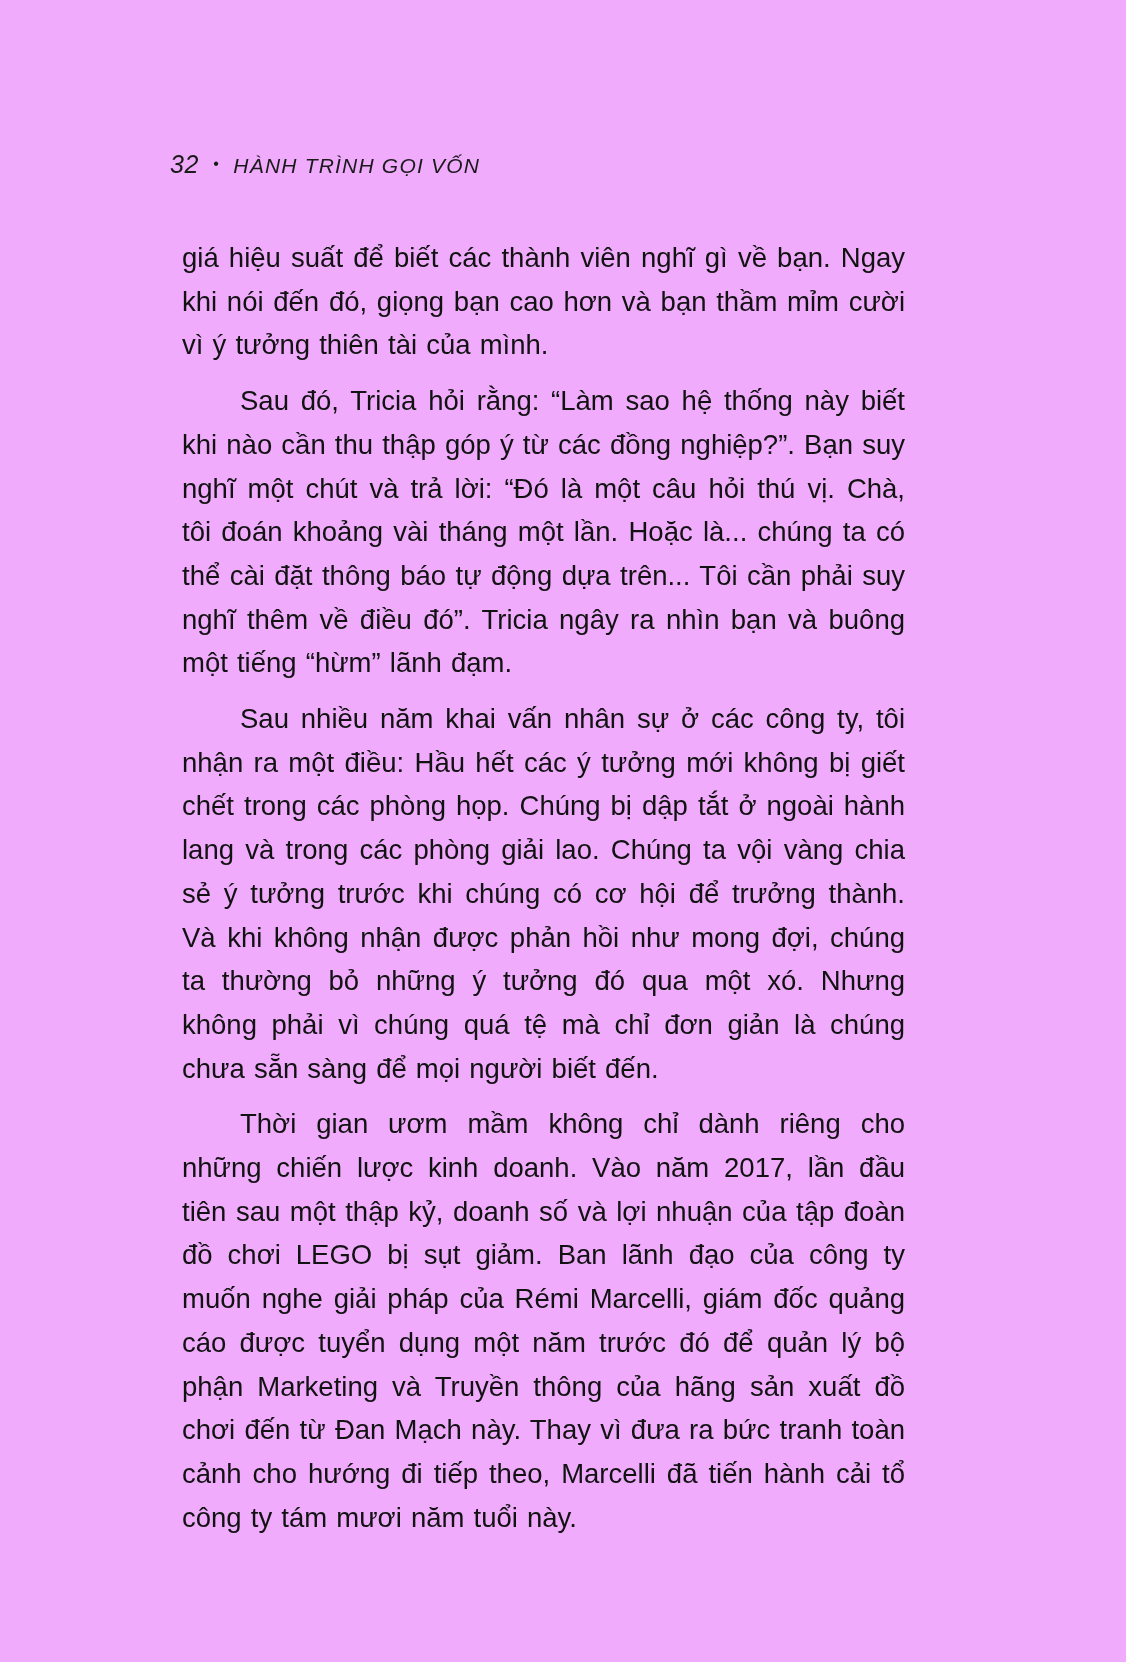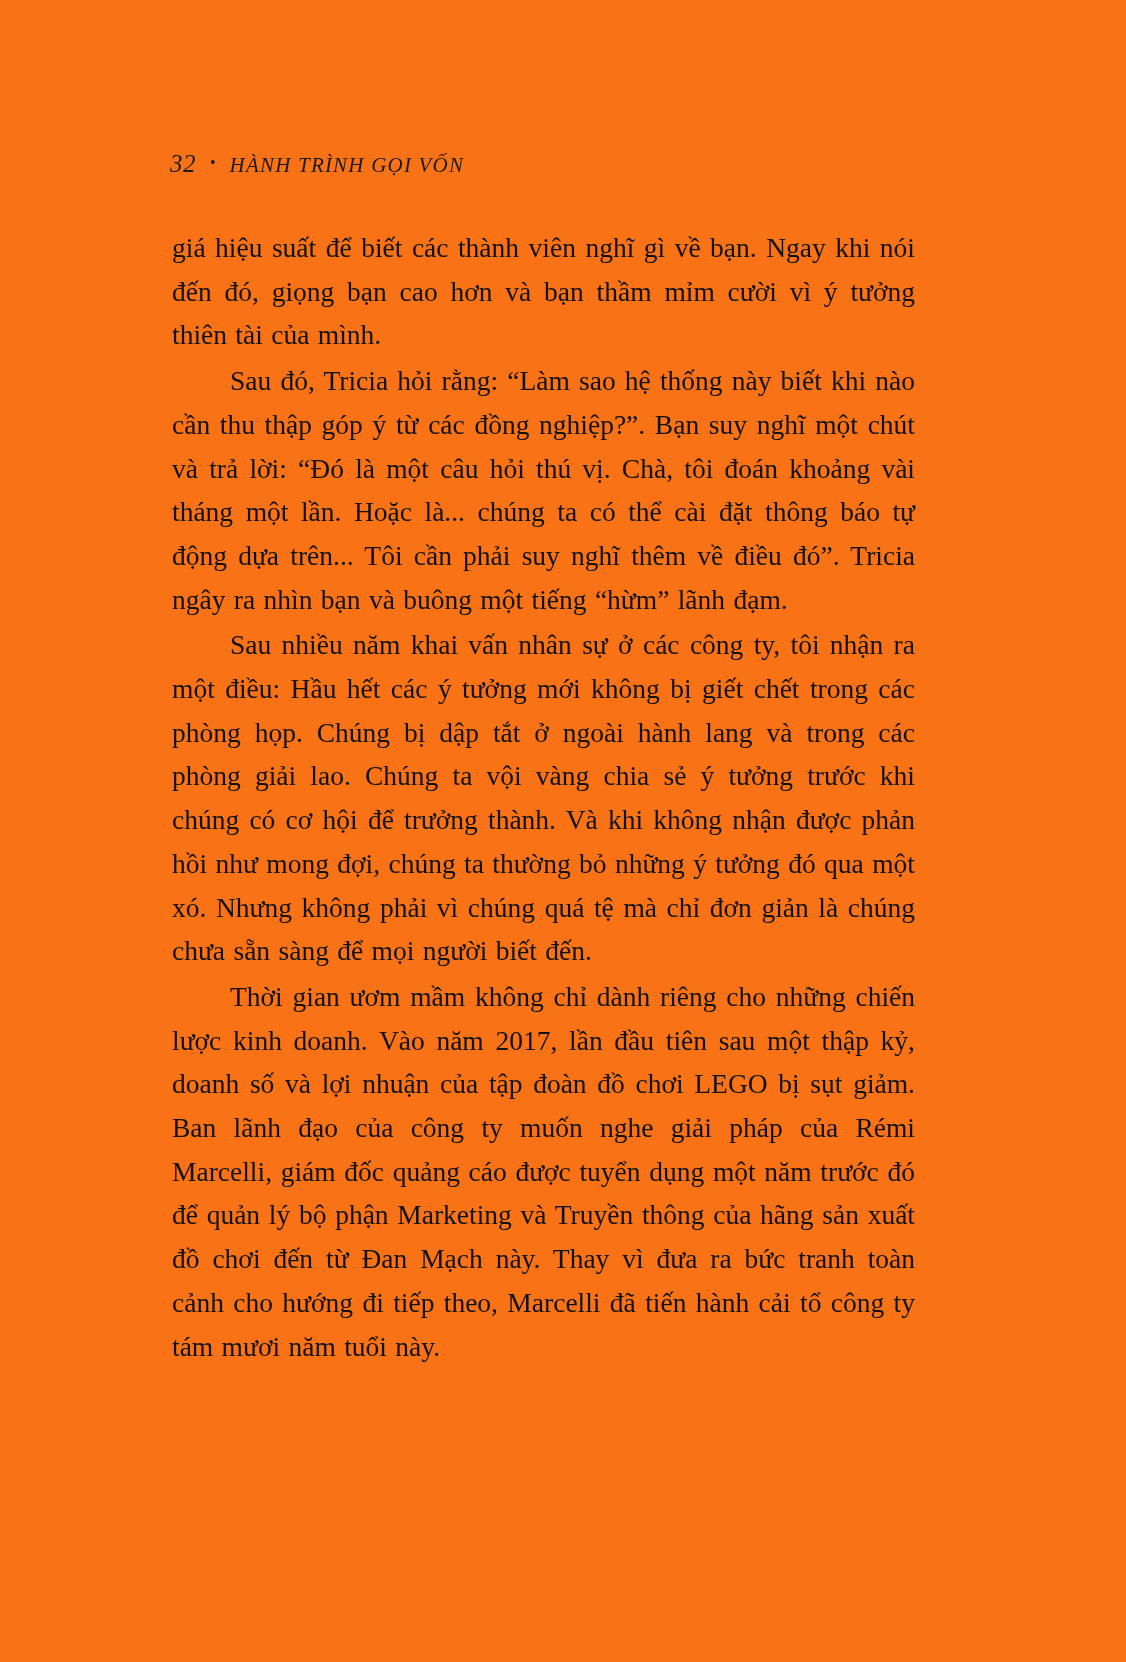--- a/index.html
+++ b/index.html
@@ -6,23 +6,23 @@
     html, body {
       margin: 0;
       padding: 0;
       background: #e8e8e8;
     }
     .page {
       position: relative;
       width: 1126px;
       height: 1662px;
       margin: 0 auto;
-      background: #f97316;
+      background: #f0abfc;
       color: #121212;
-      font-family: Liberation Serif, serif;
+      font-family: Liberation Sans, sans-serif;
       overflow: hidden;
     }
     .running-header {
       position: absolute;
       top: 150px;
       left: 170px;
       font-style: italic;
       color: #1a1a1a;
       white-space: nowrap;
     }
@@ -45,21 +45,21 @@
       position: absolute;
       top: 224px;
       left: 170px;
       width: 747px;
       font-size: 27.5px;
       line-height: 43.7px;
       text-align: justify;
       word-spacing: 1.5px;
     }
     .body-text p {
-      margin: 2px;
+      margin: 12px;
       padding: 0;
       text-indent: 58px;
     }
     .body-text p.continuation {
       text-indent: 0;
     }
   </style>
 </head>
 <body>
 

